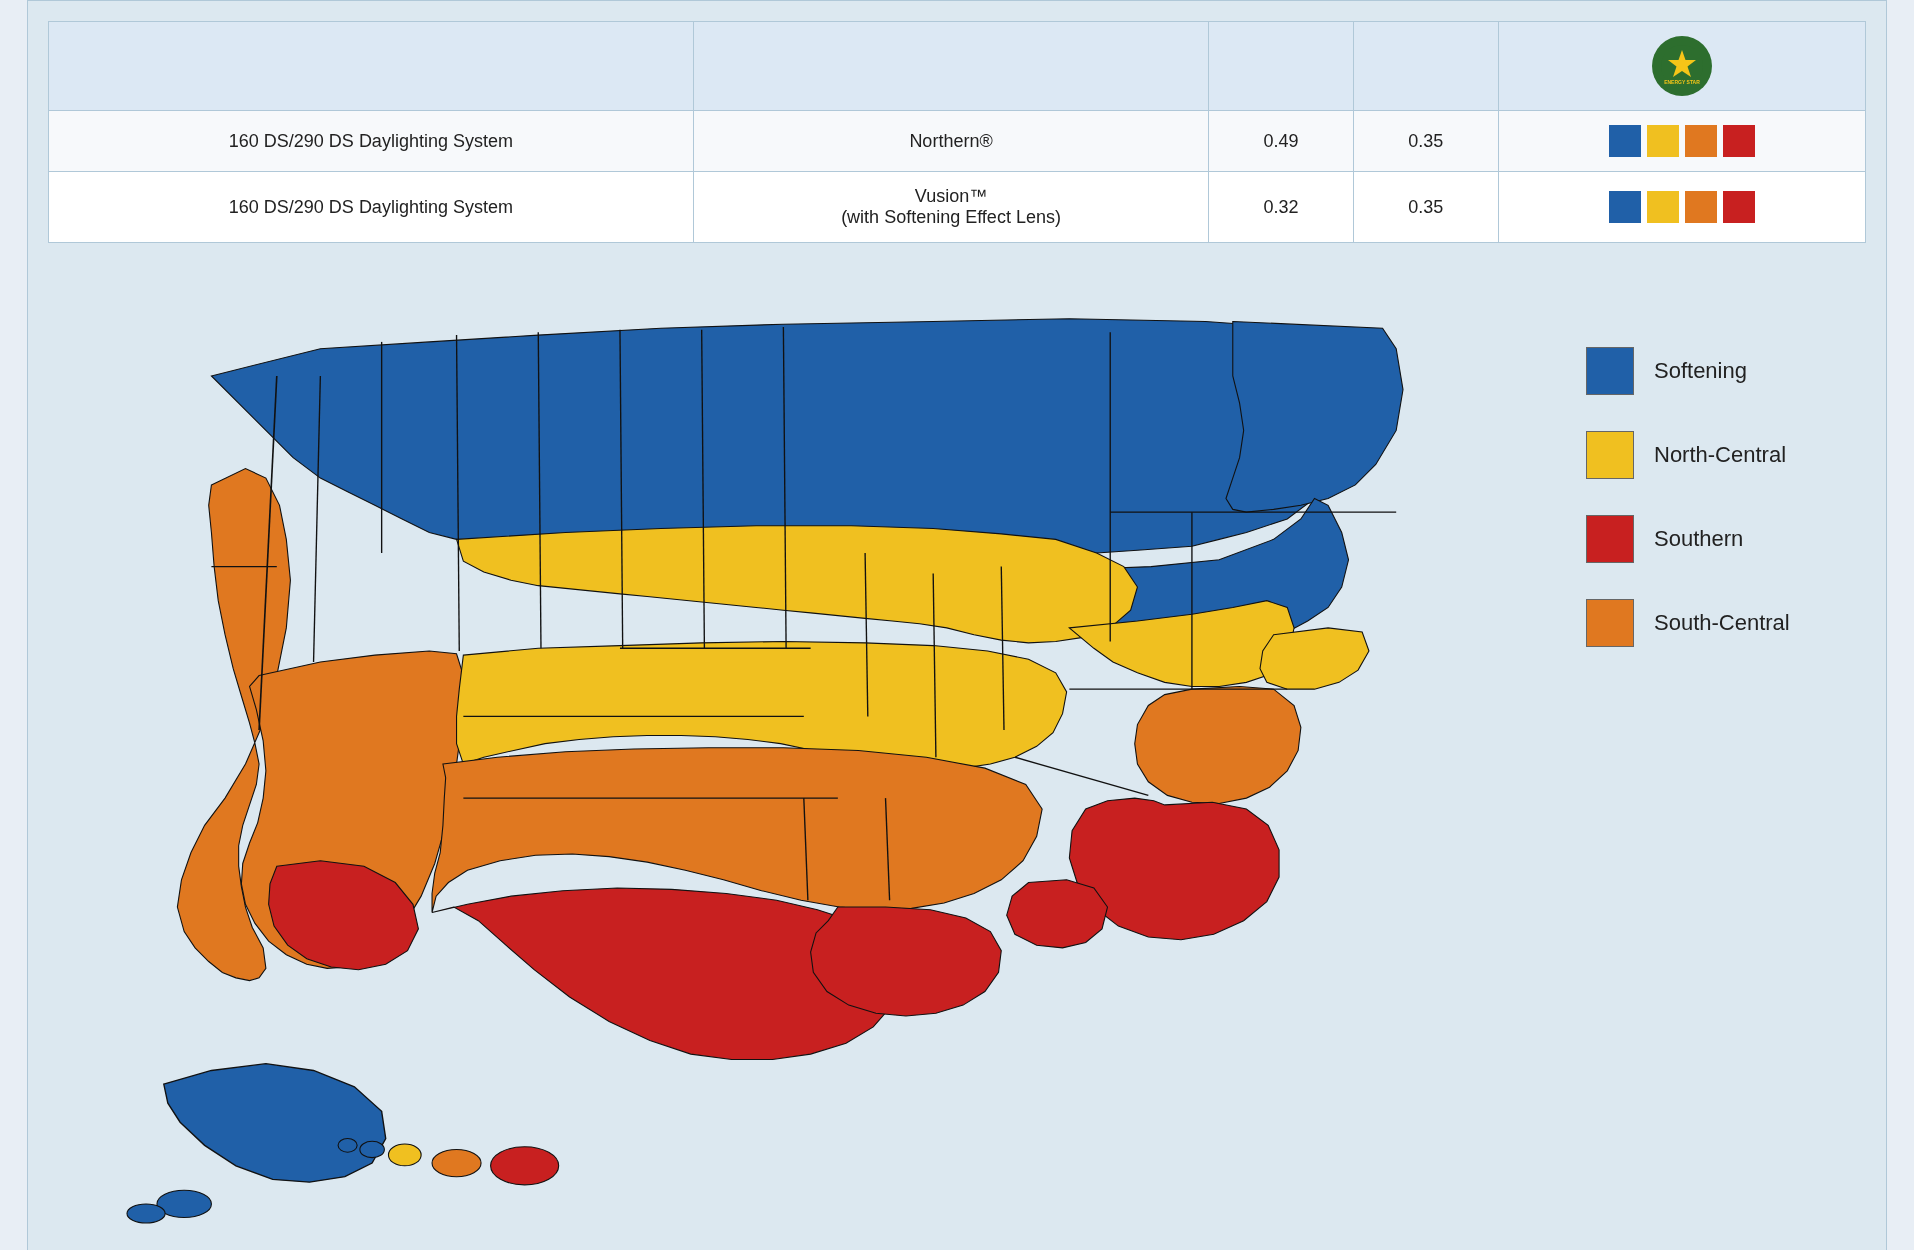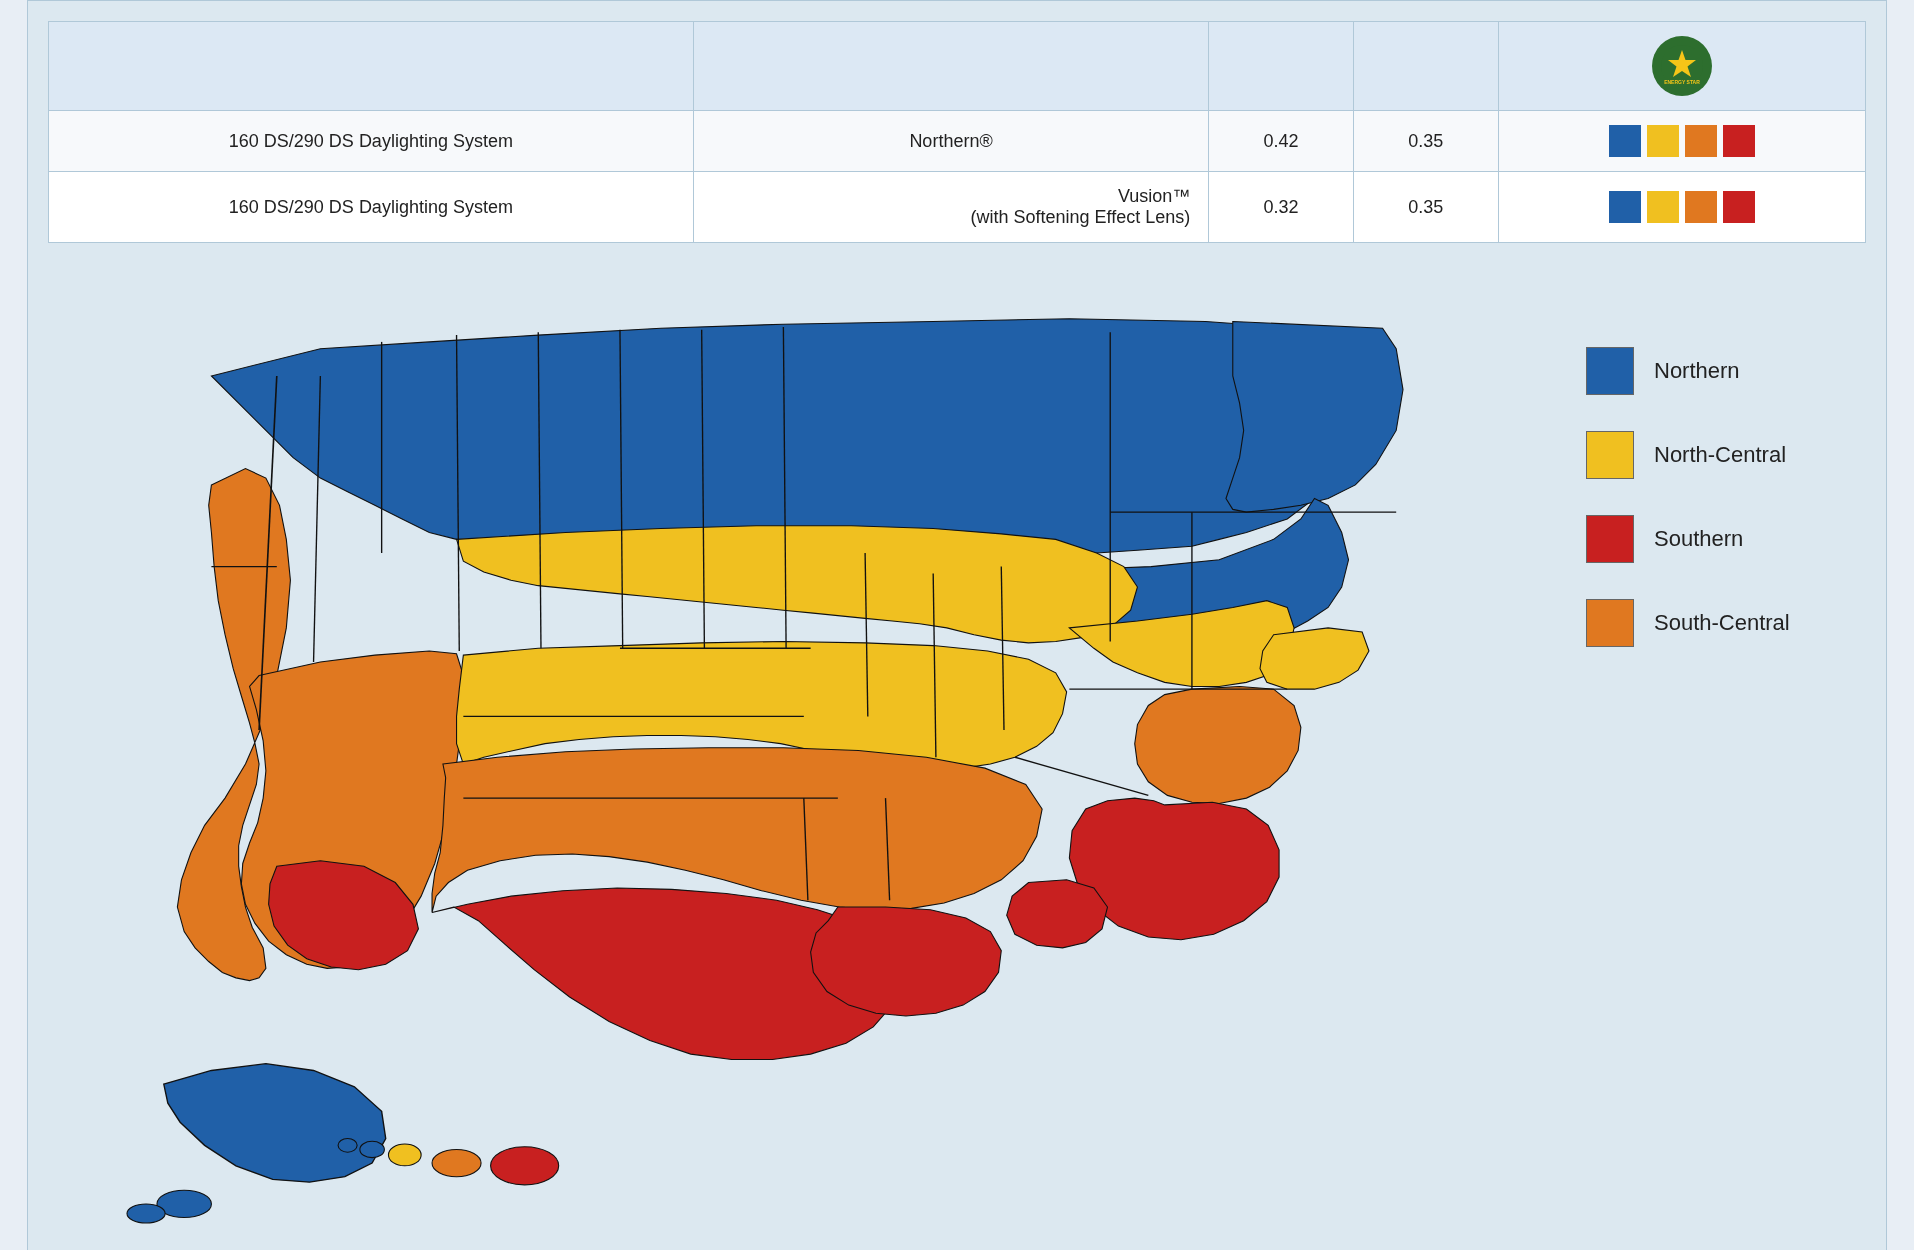--- a/index.html
+++ b/index.html
@@ -135,34 +135,34 @@
               </svg>
             </div>
           </div>
         </th>
       </tr>
     </thead>
     <tbody id="table-body">
     <tr>
           <td>160 DS/290 DS Daylighting System</td>
           <td style="white-space: pre-line;">Northern®</td>
-          <td>0.42</td>
+          <td>0.49</td>
           <td>0.35</td>
           <td>
             <div class="color-swatches">
               <span class="swatch" style="background: rgb(32, 96, 168);"></span>
               <span class="swatch" style="background: rgb(240, 192, 32);"></span>
               <span class="swatch" style="background: rgb(224, 120, 32);"></span>
               <span class="swatch" style="background: rgb(200, 32, 32);"></span>
             </div>
           </td>
         </tr>
         <tr>
           <td>160 DS/290 DS Daylighting System</td>
-          <td style="white-space: pre-line; text-align: right;">Vusion™
+          <td style="white-space: pre-line;">Vusion™
 (with Softening Effect Lens)</td>
           <td>0.32</td>
           <td>0.35</td>
           <td>
             <div class="color-swatches">
               <span class="swatch" style="background: rgb(32, 96, 168);"></span>
               <span class="swatch" style="background: rgb(240, 192, 32);"></span>
               <span class="swatch" style="background: rgb(224, 120, 32);"></span>
               <span class="swatch" style="background: rgb(200, 32, 32);"></span>
             </div>
@@ -262,21 +262,21 @@
         <ellipse cx="300" cy="658" rx="18" ry="10" fill="#e07820" stroke="#111" stroke-width="0.8"></ellipse>
         <ellipse cx="262" cy="652" rx="12" ry="8" fill="#f0c020" stroke="#111" stroke-width="0.8"></ellipse>
         <ellipse cx="238" cy="648" rx="9" ry="6" fill="#2060a8" stroke="#111" stroke-width="0.8"></ellipse>
         <ellipse cx="220" cy="645" rx="7" ry="5" fill="#2060a8" stroke="#111" stroke-width="0.8"></ellipse>
       </svg>
     </div>
 
     <div class="legend" id="legend-container">
     <div class="legend-item">
           <span class="legend-swatch" style="background: rgb(32, 96, 168);"></span>
-          <span class="legend-label">Northern</span>
+          <span class="legend-label">Softening</span>
         </div>
         <div class="legend-item">
           <span class="legend-swatch" style="background: rgb(240, 192, 32);"></span>
           <span class="legend-label">North-Central</span>
         </div>
         <div class="legend-item">
           <span class="legend-swatch" style="background: rgb(200, 32, 32);"></span>
           <span class="legend-label">Southern</span>
         </div>
         <div class="legend-item">

